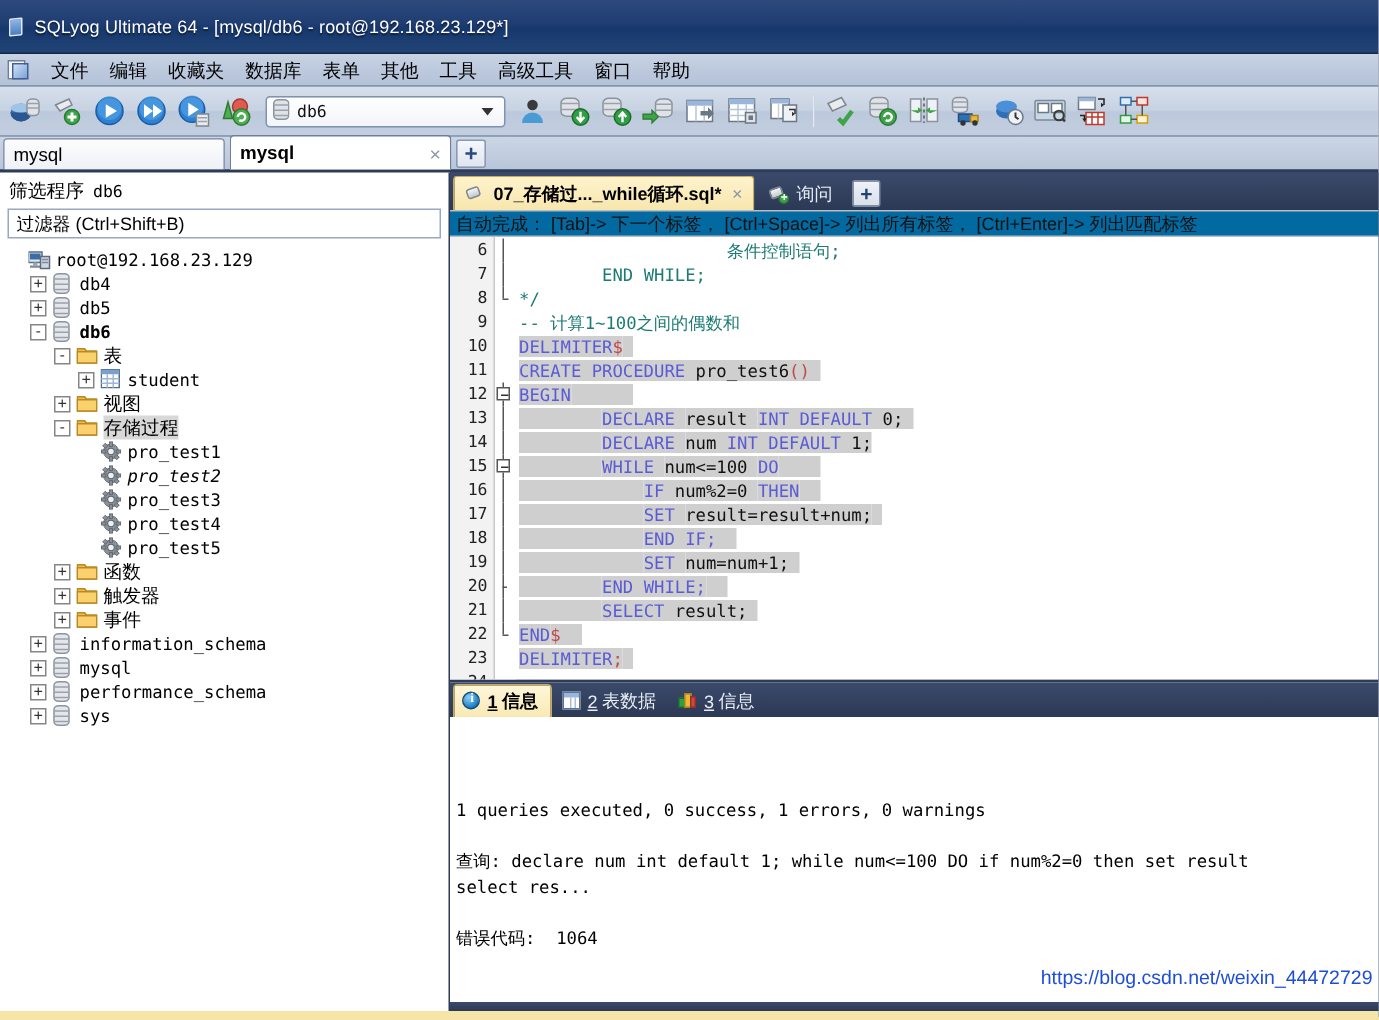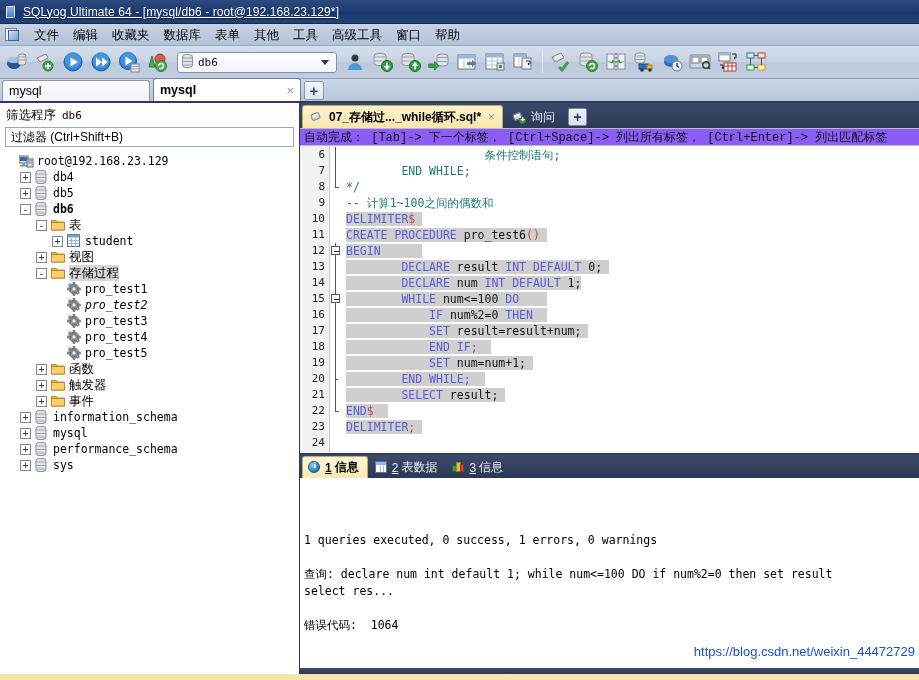--- a/index.html
+++ b/index.html
@@ -14,28 +14,27 @@
   #app {
     width: 919px; height: 680px;
     position: relative;
     background: #2e3b57;
     display: flex;
     flex-direction: column;
   }
 
   
   .titlebar {
-    height: 24px;
+    height: 36px;
     background: linear-gradient(180deg,#2e4a7d 0%, #1f3d72 45%, #17386d 55%, #214476 100%);
     display: flex; align-items: center;
     padding-left: 4px;
     color: #ffffff;
     flex: 0 0 auto;
     border-bottom: 1px solid #16294d;
-    text-decoration: underline;
   }
   .title-icon {
     width: 14px; height: 14px; margin-right: 5px;
     position: relative; flex: 0 0 auto;
   }
   .title-icon .ti-doc {
     position:absolute; left:2px; top:1px; width:9px; height:12px;
     background: linear-gradient(180deg,#8fb6e8,#4a7fc4);
     border:1px solid #dfe9f7; border-radius:1px;
     transform: skewY(-6deg);
@@ -291,31 +290,30 @@
     position:absolute; right:0px; bottom:0px; width:7px; height:7px; border-radius:50%;
     background:#3fa34a; border:1px solid #2b7a33;
   }
   .etab-icon .sc-plus::after{
     content:"+"; position:absolute; left:0.5px; top:-3.5px; color:#fff; font-size:8px; font-weight:bold;
   }
 
   
   .ac-hint {
     height: 18px;
-    background: #8b5cf6;
+    background: #0369a1;
     border-top: 1px solid #b9bcc0;
     border-bottom: 1px solid #b9bcc0;
     display: flex; align-items: center;
     padding-left: 4px;
     font-size: 12px;
     color: #111;
     flex: 0 0 auto;
     white-space: nowrap;
     overflow: hidden;
-    font-family: Liberation Mono, monospace;
   }
 
   
   .code-area {
     flex: 1 1 auto;
     background: #ffffff;
     display: flex;
     min-height: 0;
     overflow: hidden;
     position: relative;

